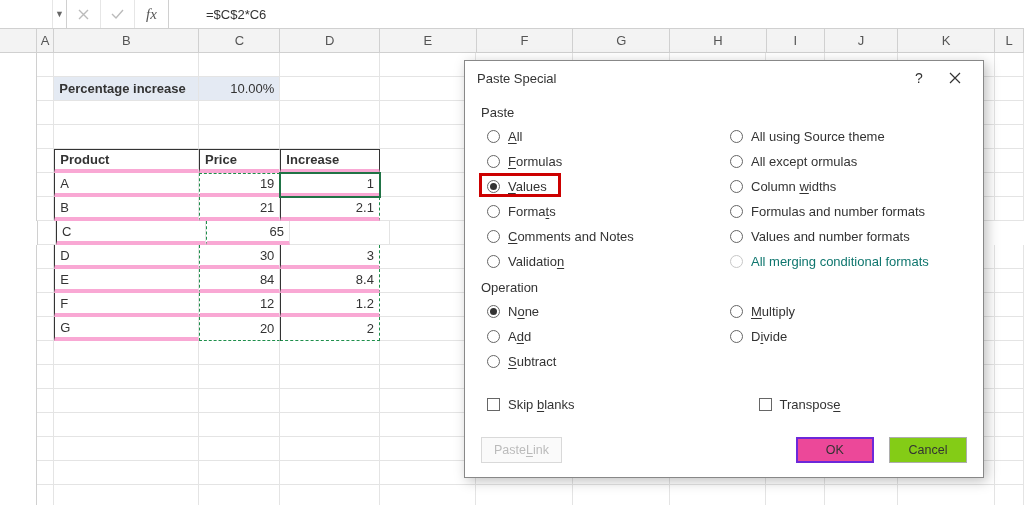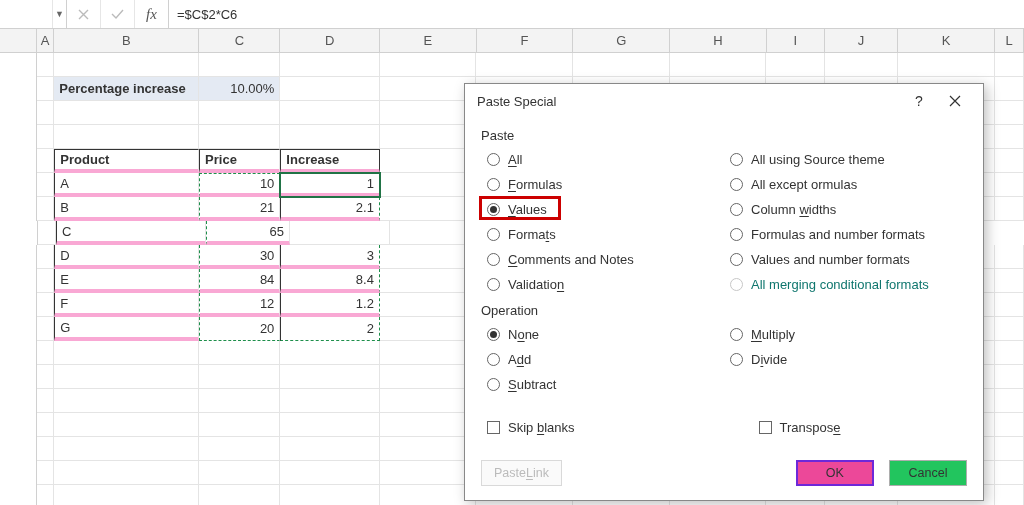--- a/index.html
+++ b/index.html
@@ -5,21 +5,21 @@
   * { box-sizing: border-box; font-family: "Segoe UI", Arial, sans-serif; }
   body { margin: 0; background: #fff; width: 1024px; height: 505px; overflow: hidden; position: relative; font-size: 13px; color: #333; }
 
   
   .formula-bar { height: 29px; border-bottom: 1px solid #d0d0d0; display: flex; align-items: stretch; background: #fff; }
   .name-box-wrap { display: flex; align-items: center; border-right: 1px solid #d0d0d0; }
   .name-box { width: 52px; padding: 0 6px; text-align: left; color: #444; }
   .name-drop { width: 14px; height: 100%; display:flex; align-items:center; justify-content:center; color:#666; font-size:9px; border-left:1px solid #e6e6e6}
   .fb-btn { width: 34px; display: flex; align-items: center; justify-content: center; border-right: 1px solid #e6e6e6; color: #bbb; }
   .fb-fx  { width: 34px; display: flex; align-items: center; justify-content: center; border-right: 1px solid #d0d0d0; color: #555; font-style: italic; font-family: "Times New Roman", serif; font-size:15px;}
-  .formula-input { flex: 1; padding: 0 8px; display: flex; align-items: center; color:#333;}
+  .formula-input { flex: 1; padding: 0 8px; display: flex; align-items: center; color:#333;margin-left:29px;}
 
   
   .sheet { position: relative; }
   .col-headers { display: flex; height: 24px; border-bottom: 1px solid #d0d0d0; }
   .corner { width: 38px; border-right: 1px solid #d0d0d0; background:#f3f3f3; }
   .col-h { border-right: 1px solid #d0d0d0; background: #f3f3f3; color: #555; display: flex; align-items: center; justify-content: center; font-size: 13px; }
   .rows { }
   .row  { display: flex; height: 24px; }
   .cell { border-right: 1px solid #e4e4e4; border-bottom: 1px solid #e4e4e4; padding: 0 5px; display:flex; align-items:center; overflow:hidden; white-space:nowrap;}
   .rowhead { width: 38px;  border-right:1px solid #d0d0d0; }
@@ -40,39 +40,39 @@
   
   .dash-r{ border-right:1.5px dashed #1e8f4b }
   .dash-l{ border-left:1.5px dashed #1e8f4b }
   .dash-t{ border-top:1.5px dashed #1e8f4b }
   .dash-b{ border-bottom:1.5px dashed #1e8f4b }
 
   
   .sel { outline: 2px solid #217346; outline-offset:-1px; position:relative; }
 
   
-  .dialog { position:absolute; left:464px; top:83px; width:520px; background:#fff; border:1px solid #888; box-shadow: 3px 3px 12px rgba(0,0,0,0.25); }
+  .dialog { position:absolute; left:464px; top:60px; width:520px; background:#fff; border:1px solid #888; box-shadow: 3px 3px 12px rgba(0,0,0,0.25); }
   .dlg-title { display:flex; align-items:center; height:34px; padding:0 10px 0 12px; font-size:13px;}
   .dlg-title .t { flex:1;}
   .dlg-help, .dlg-close { width:36px; height:28px; display:flex; align-items:center; justify-content:center; color:#333; font-size:14px;}
   .dlg-body { padding: 4px 16px 14px 16px; font-size:13px; color:#333;}
   .section-label{ margin:6px 0 4px 0; color:#333;}
   .cols2 { display:flex; }
   .colL,.colR{ width:50%; }
   .opt { display:flex; align-items:center; height:25px; gap:8px; padding-left:6px;}
   .radio { width:13px; height:13px; border:1px solid #666; border-radius:50%; display:inline-flex; align-items:center; justify-content:center; background:#fff;}
   .radio.on::after{content:""; width:7px; height:7px; background:#333; border-radius:50%;}
   .radio.disabled{border-color:#c7c7c7}
   .opt.disabled{color:#0f766e}
   .chk { width:13px; height:13px; border:1px solid #666; background:#fff; display:inline-block;}
   .ul{ text-decoration: underline; text-underline-offset:2px;}
   .red-box{ position:absolute; border:3px solid #c00; pointer-events:none;}
   .dlg-row-low{ display:flex; gap:28px; margin-top:18px; padding-left:6px;}
   .dlg-buttons{ display:flex; justify-content:space-between; align-items:center; margin-top:20px;}
-  .btn{ height:26px; min-width:78px; padding:0 12px; border:1px solid #adadad; background:#22c55e; display:inline-flex; align-items:center; justify-content:center; font-size:12.5px;}
+  .btn{ height:26px; min-width:78px; padding:0 12px; border:1px solid #adadad; background:#84cc16; display:inline-flex; align-items:center; justify-content:center; font-size:12.5px;}
   .btn.primary{ border:2px solid #6d28d9; background:#ec4899;}
   .btn.disabled{ color:#bbb; border-color:#d9d9d9; background:#fafafa;}
   svg{display:block}
 </style>
 </head>
 <body>
 
 <div class="formula-bar">
   <div class="name-box-wrap">
     <div class="name-box"></div>
@@ -185,21 +185,21 @@
         <div class="cell cI"></div>
         <div class="cell cJ"></div>
         <div class="cell cK"></div>
         <div class="cell cL"></div>
       </div>
 
     <div class="row">
         <div class="rowhead"></div>
         <div class="cell cA"></div>
       <div class="cell cB tbl-l tbl-b">A</div>
-      <div class="cell cC right tbl-l tbl-b dash-t dash-l">10</div>
+      <div class="cell cC right tbl-l tbl-b dash-t dash-l">19</div>
       <div class="cell cD right tbl-l tbl-b tbl-r dash-t dash-r sel">1</div>
       <div class="cell cE"></div>
         <div class="cell cF"></div>
         <div class="cell cG"></div>
         <div class="cell cH"></div>
         <div class="cell cI"></div>
         <div class="cell cJ"></div>
         <div class="cell cK"></div>
         <div class="cell cL"></div>
       </div>

